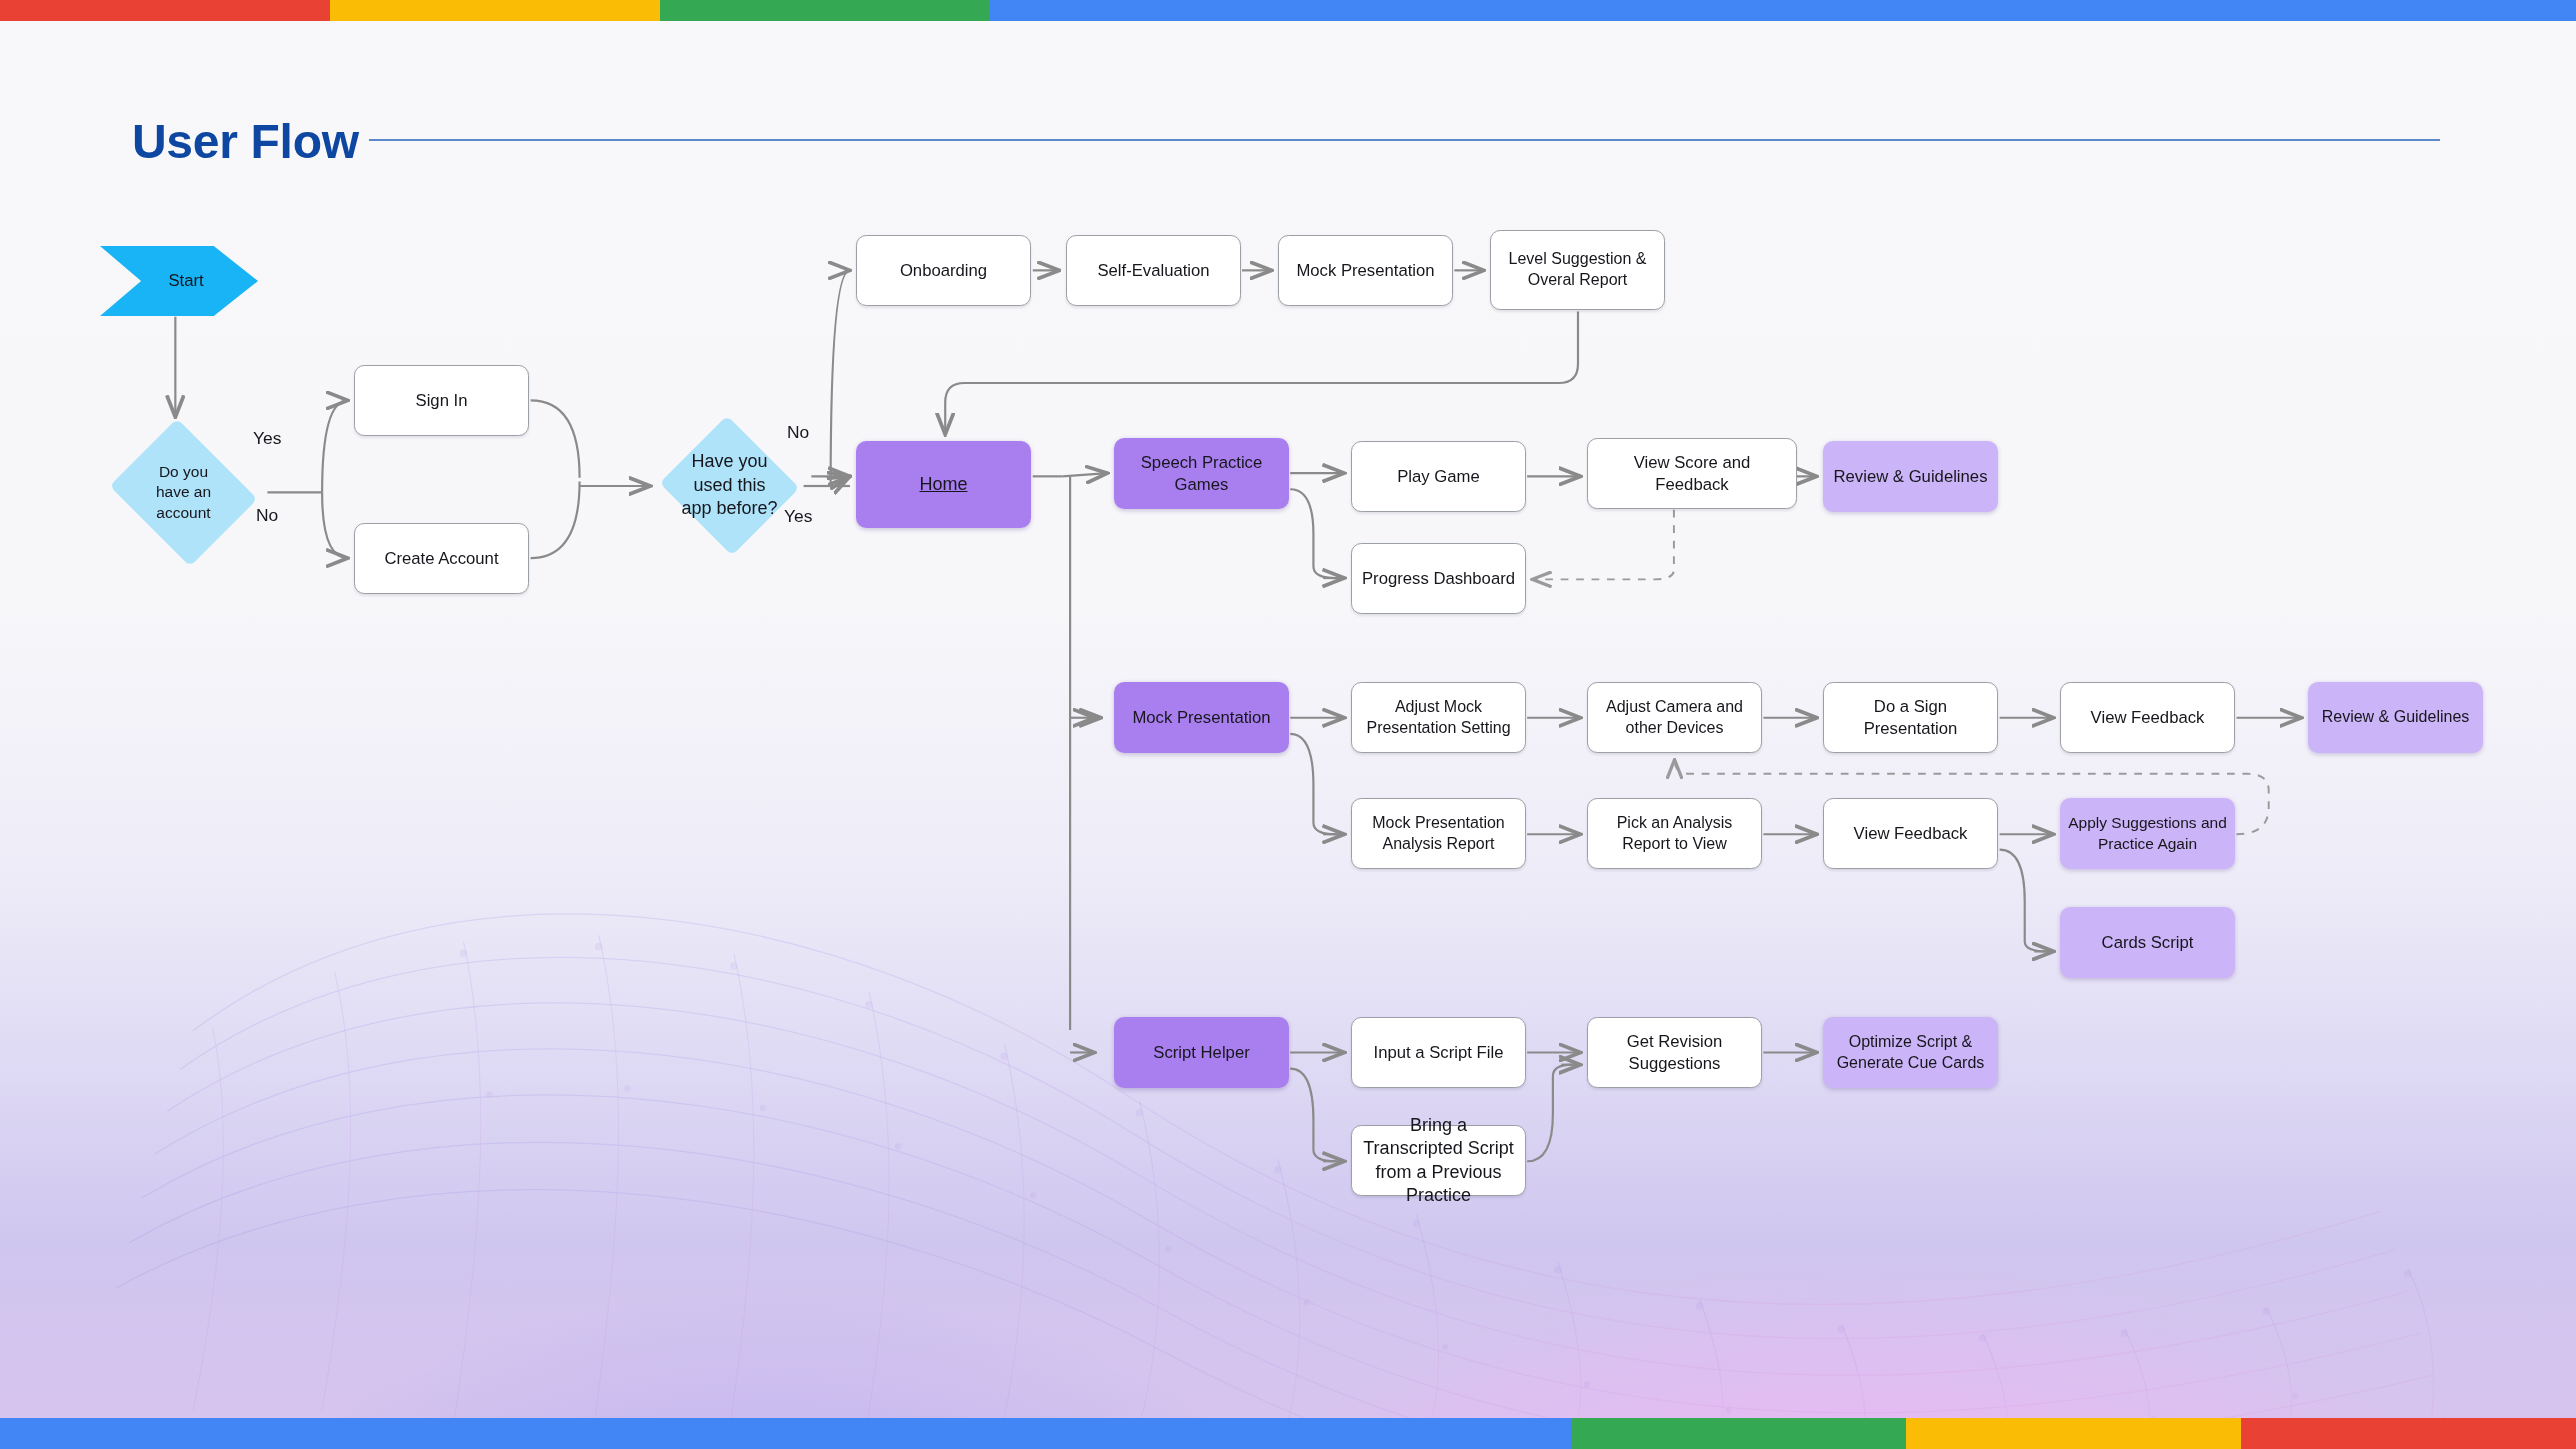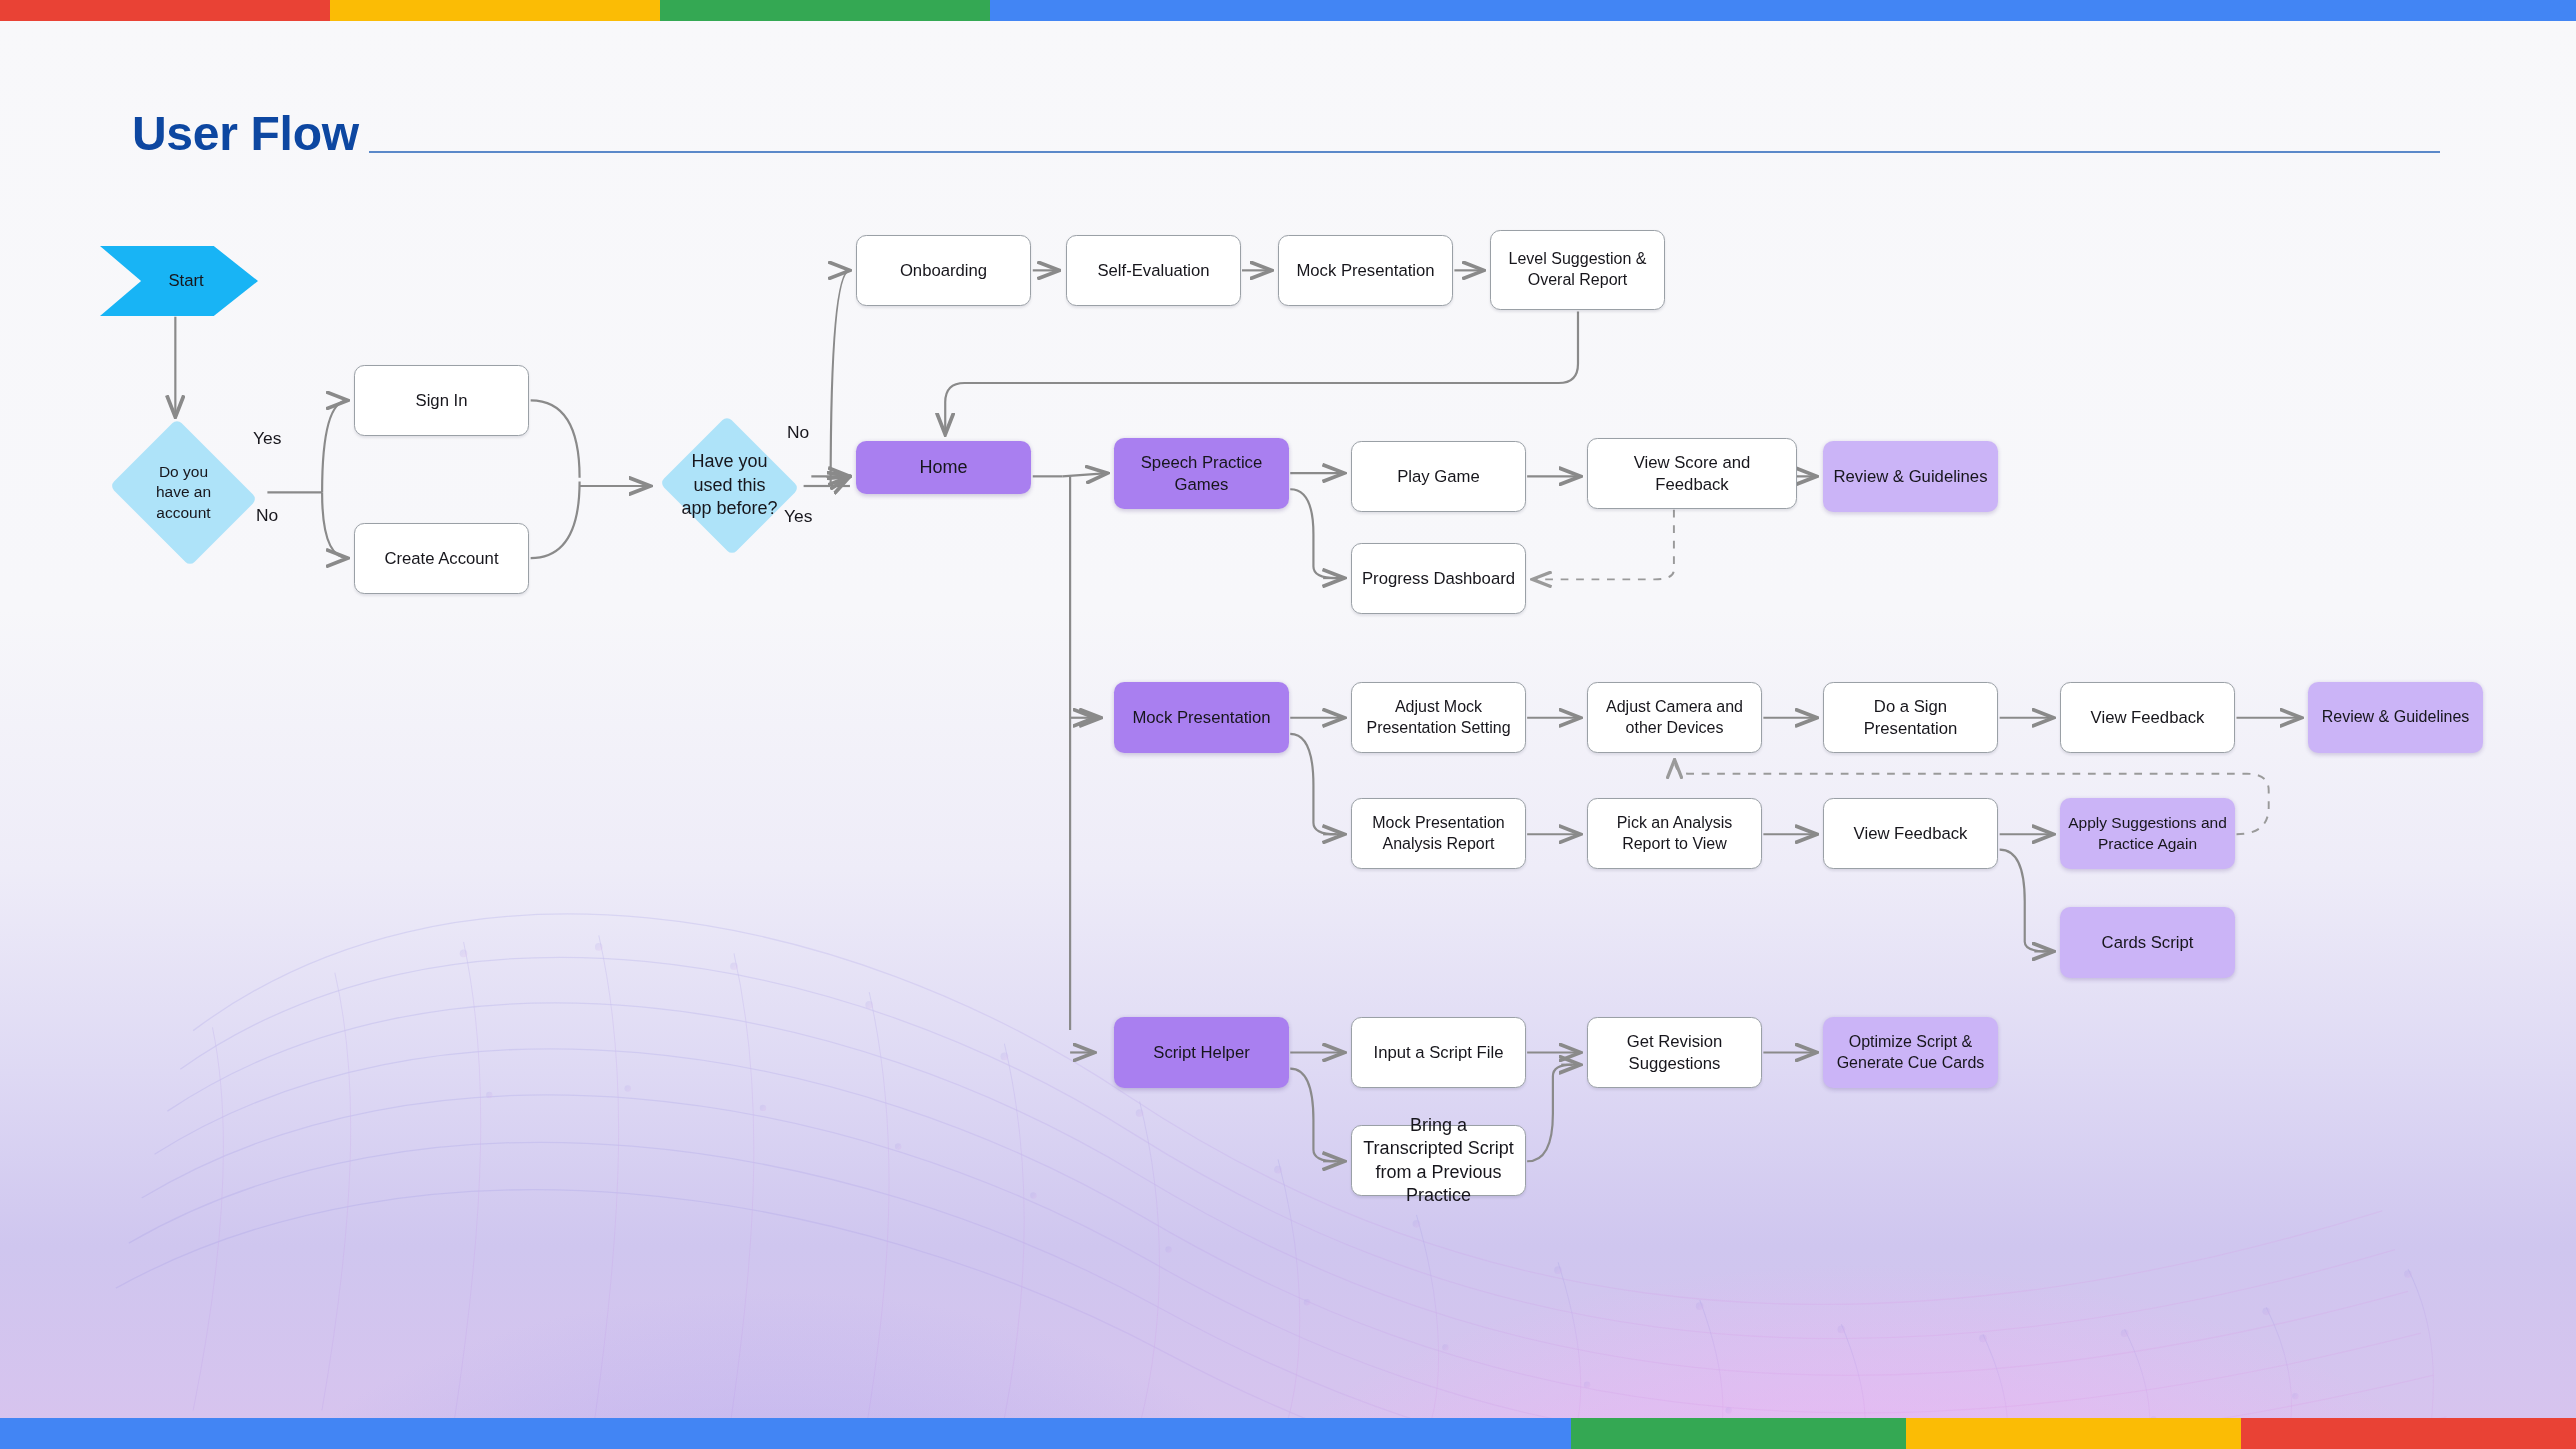--- a/index.html
+++ b/index.html
@@ -34,23 +34,23 @@
   .topbar, .bottombar {
     position: absolute; left: 0; width: 2576px; height: 20.6px;
     display: flex;
   }
   .topbar { top: 0; }
   .bottombar { bottom: 0; height: 31px; }
   .bar-seg { height: 100%; }
 
   
   .title-row {
-    position: absolute; left: 132px; top: 90px;
+    position: absolute; left: 132px; top: 108px;
     width: 2308px; height: 71px;
-    display: flex; align-items: flex-end; gap: 0;
+    display: flex; align-items: center; gap: 0;
   }
   .page-title {
     font-size: 48px; font-weight: bold; color: #0d47a1;
     letter-spacing: -0.3px; line-height: 1; white-space: nowrap;
     padding-bottom: 2.6px;
   }
   .title-rule {
     flex: 1; height: 1.9px; background: #5b89c9; margin-left: 10.3px;
     margin-bottom: 7.7px;
   }
@@ -331,21 +331,21 @@
 
     <div class="node plain" style="left:1278px;top:235px;width:175px;height:71px;">
       <span class="label fs-26">Mock Presentation</span>
     </div>
 
     <div class="node plain" style="left:1490px;top:230px;width:175px;height:80px;">
       <span class="label fs-25">Level Suggestion &amp;
 Overal Report</span>
     </div>
 
-    <div class="node purple-solid" style="left:856px;top:441px;width:175px;height:53px;">
+    <div class="node purple-solid" style="left:856px;top:441px;width:175px;height:87px;text-decoration:underline;">
       <span class="label fs-28">Home</span>
     </div>
 
     <div class="node purple-solid" style="left:1114px;top:438px;width:175px;height:71px;">
       <span class="label fs-26">Speech Practice
 Games</span>
     </div>
 
     <div class="node plain" style="left:1351px;top:441px;width:175px;height:71px;">
       <span class="label fs-26">Play Game</span>

